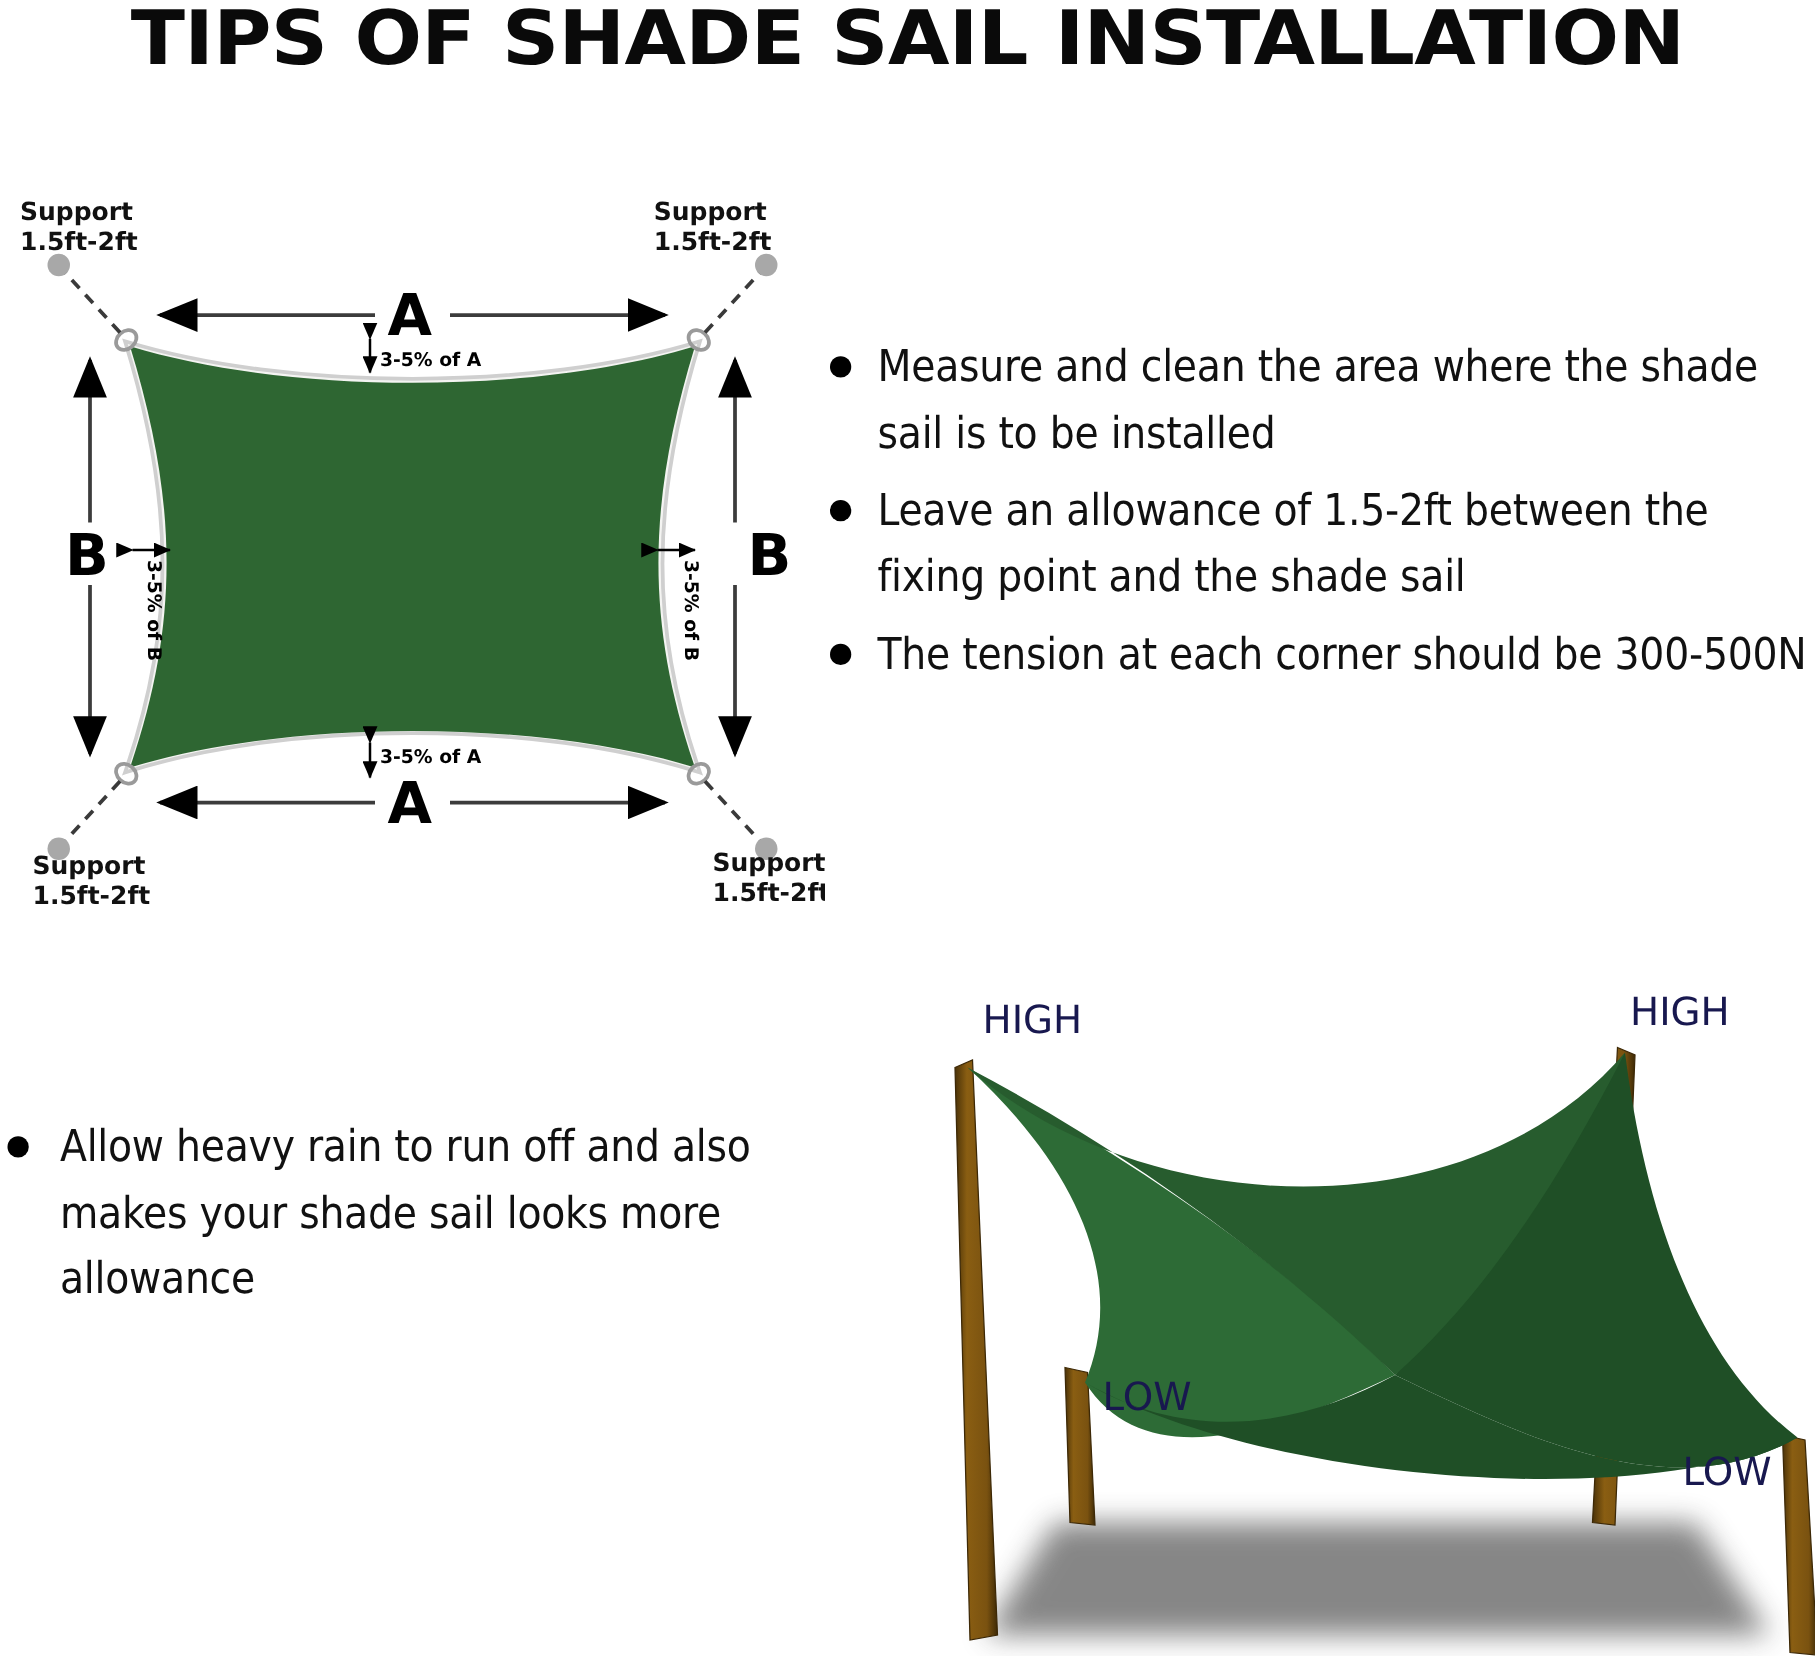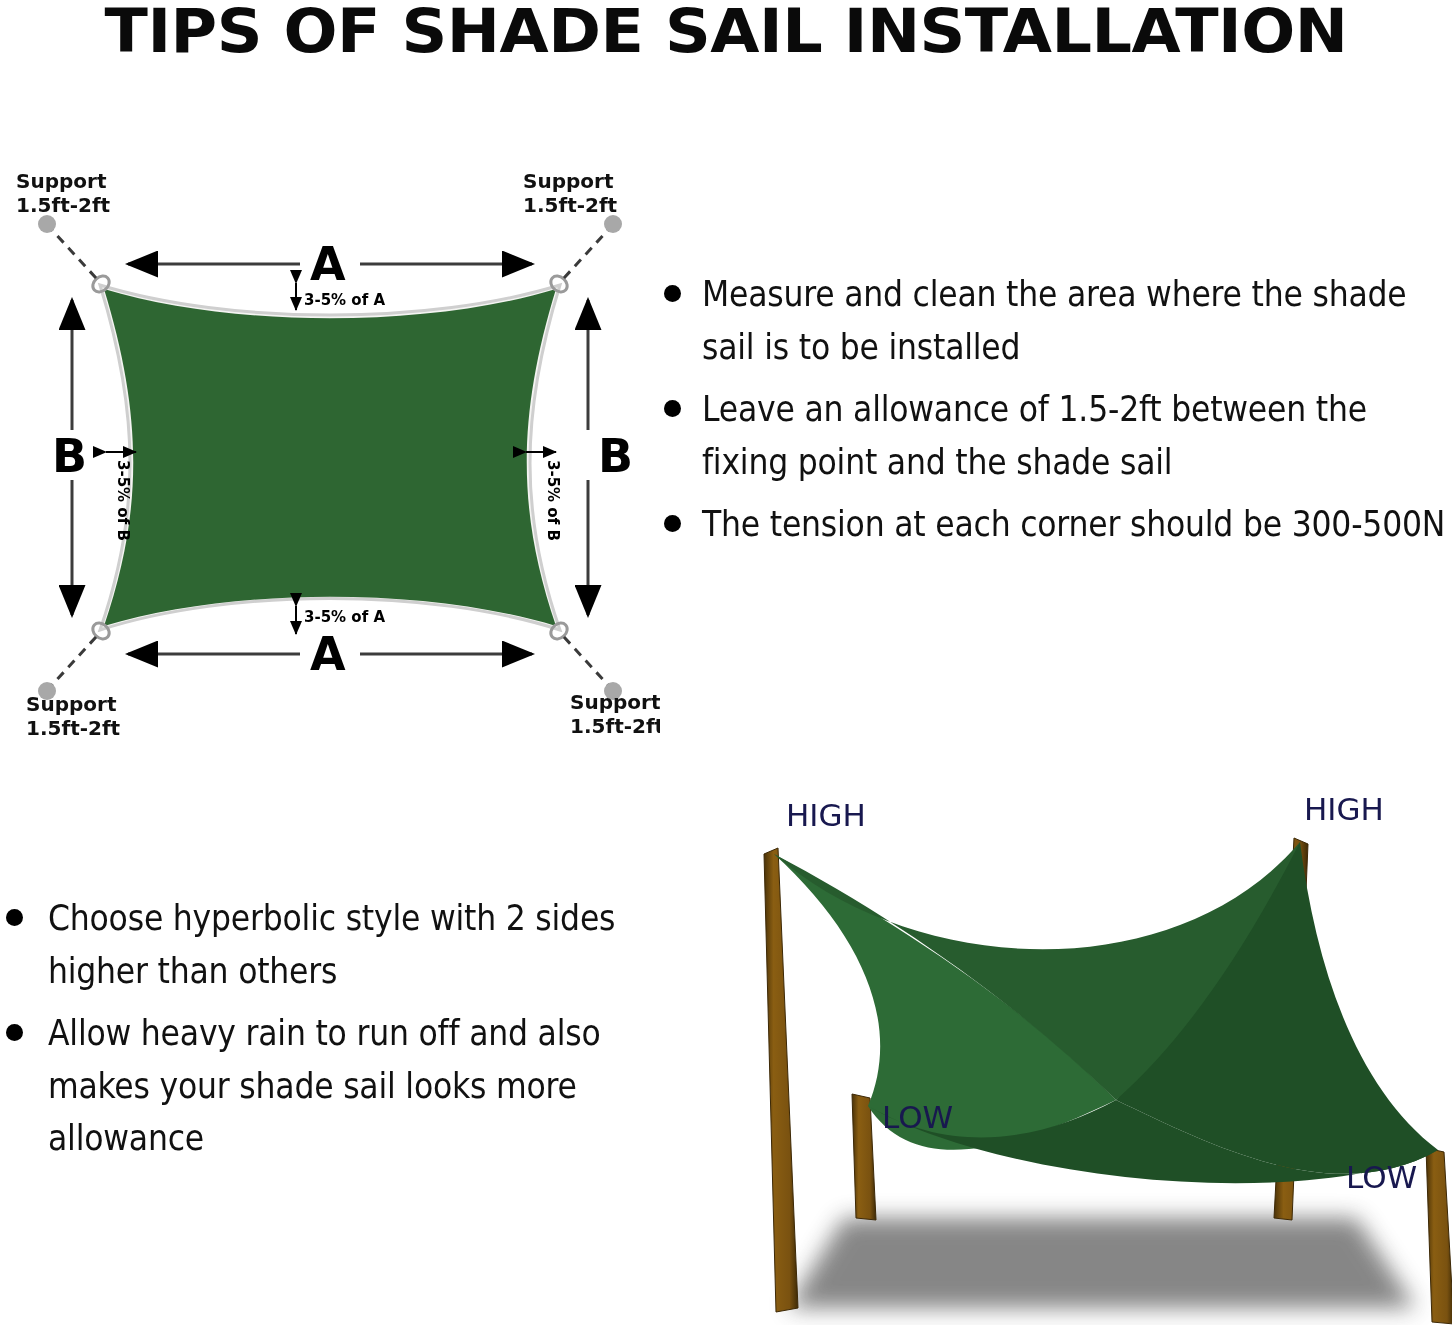--- a/index.html
+++ b/index.html
@@ -48,21 +48,21 @@
   .hyper{position:absolute; left:716px; top:788px; width:776px; height:537px;}
   .hyper svg{display:block;}
   .hl-label{font-size:31px; fill:#18184f; font-weight:400;
             font-family:"DejaVu Sans","Liberation Sans",sans-serif;}
 </style>
 </head>
 <body>
 
 <div class="title">TIPS OF SHADE SAIL INSTALLATION</div>
 
-<div class="rect-diagram" style="top:160px;text-align:center;">
+<div class="rect-diagram" style="top:148px;text-align:center;">
   <svg width="660" height="580" viewBox="0 0 660 580" xmlns="http://www.w3.org/2000/svg">
     <defs>
       <marker id="ah" markerWidth="11" markerHeight="9" refX="10" refY="4.5" orient="auto">
         <path d="M0,0 L11,4.5 L0,9 Z" fill="#000"></path>
       </marker>
       <marker id="ahs" markerWidth="7" markerHeight="6" refX="6.5" refY="3" orient="auto">
         <path d="M0,0 L7,3 L0,6 Z" fill="#000"></path>
       </marker>
     </defs>
 
@@ -147,21 +147,20 @@
   </svg>
 </div>
 
 <ul class="bullets" id="tips-list">
   <li>Measure and clean the area where the shade sail is to be installed</li>
   <li>Leave an allowance of 1.5-2ft between the fixing point and the shade sail</li>
   <li>The tension at each corner should be 300-500N</li>
 </ul>
 
 <ul class="bullets" id="style-list">
-  <li>Choose hyperbolic style with 2 sides higher than others</li>
   <li>Allow heavy rain to run off and also makes your shade sail looks more allowance</li>
 </ul>
 
 <div class="hyper">
   <svg width="776" height="537" viewBox="0 0 776 537" xmlns="http://www.w3.org/2000/svg">
     <defs>
       <filter id="blurShadow" x="-25%" y="-60%" width="150%" height="240%">
         <feGaussianBlur stdDeviation="11"></feGaussianBlur>
       </filter>
       <linearGradient id="postG" x1="0" y1="0" x2="1" y2="0">

